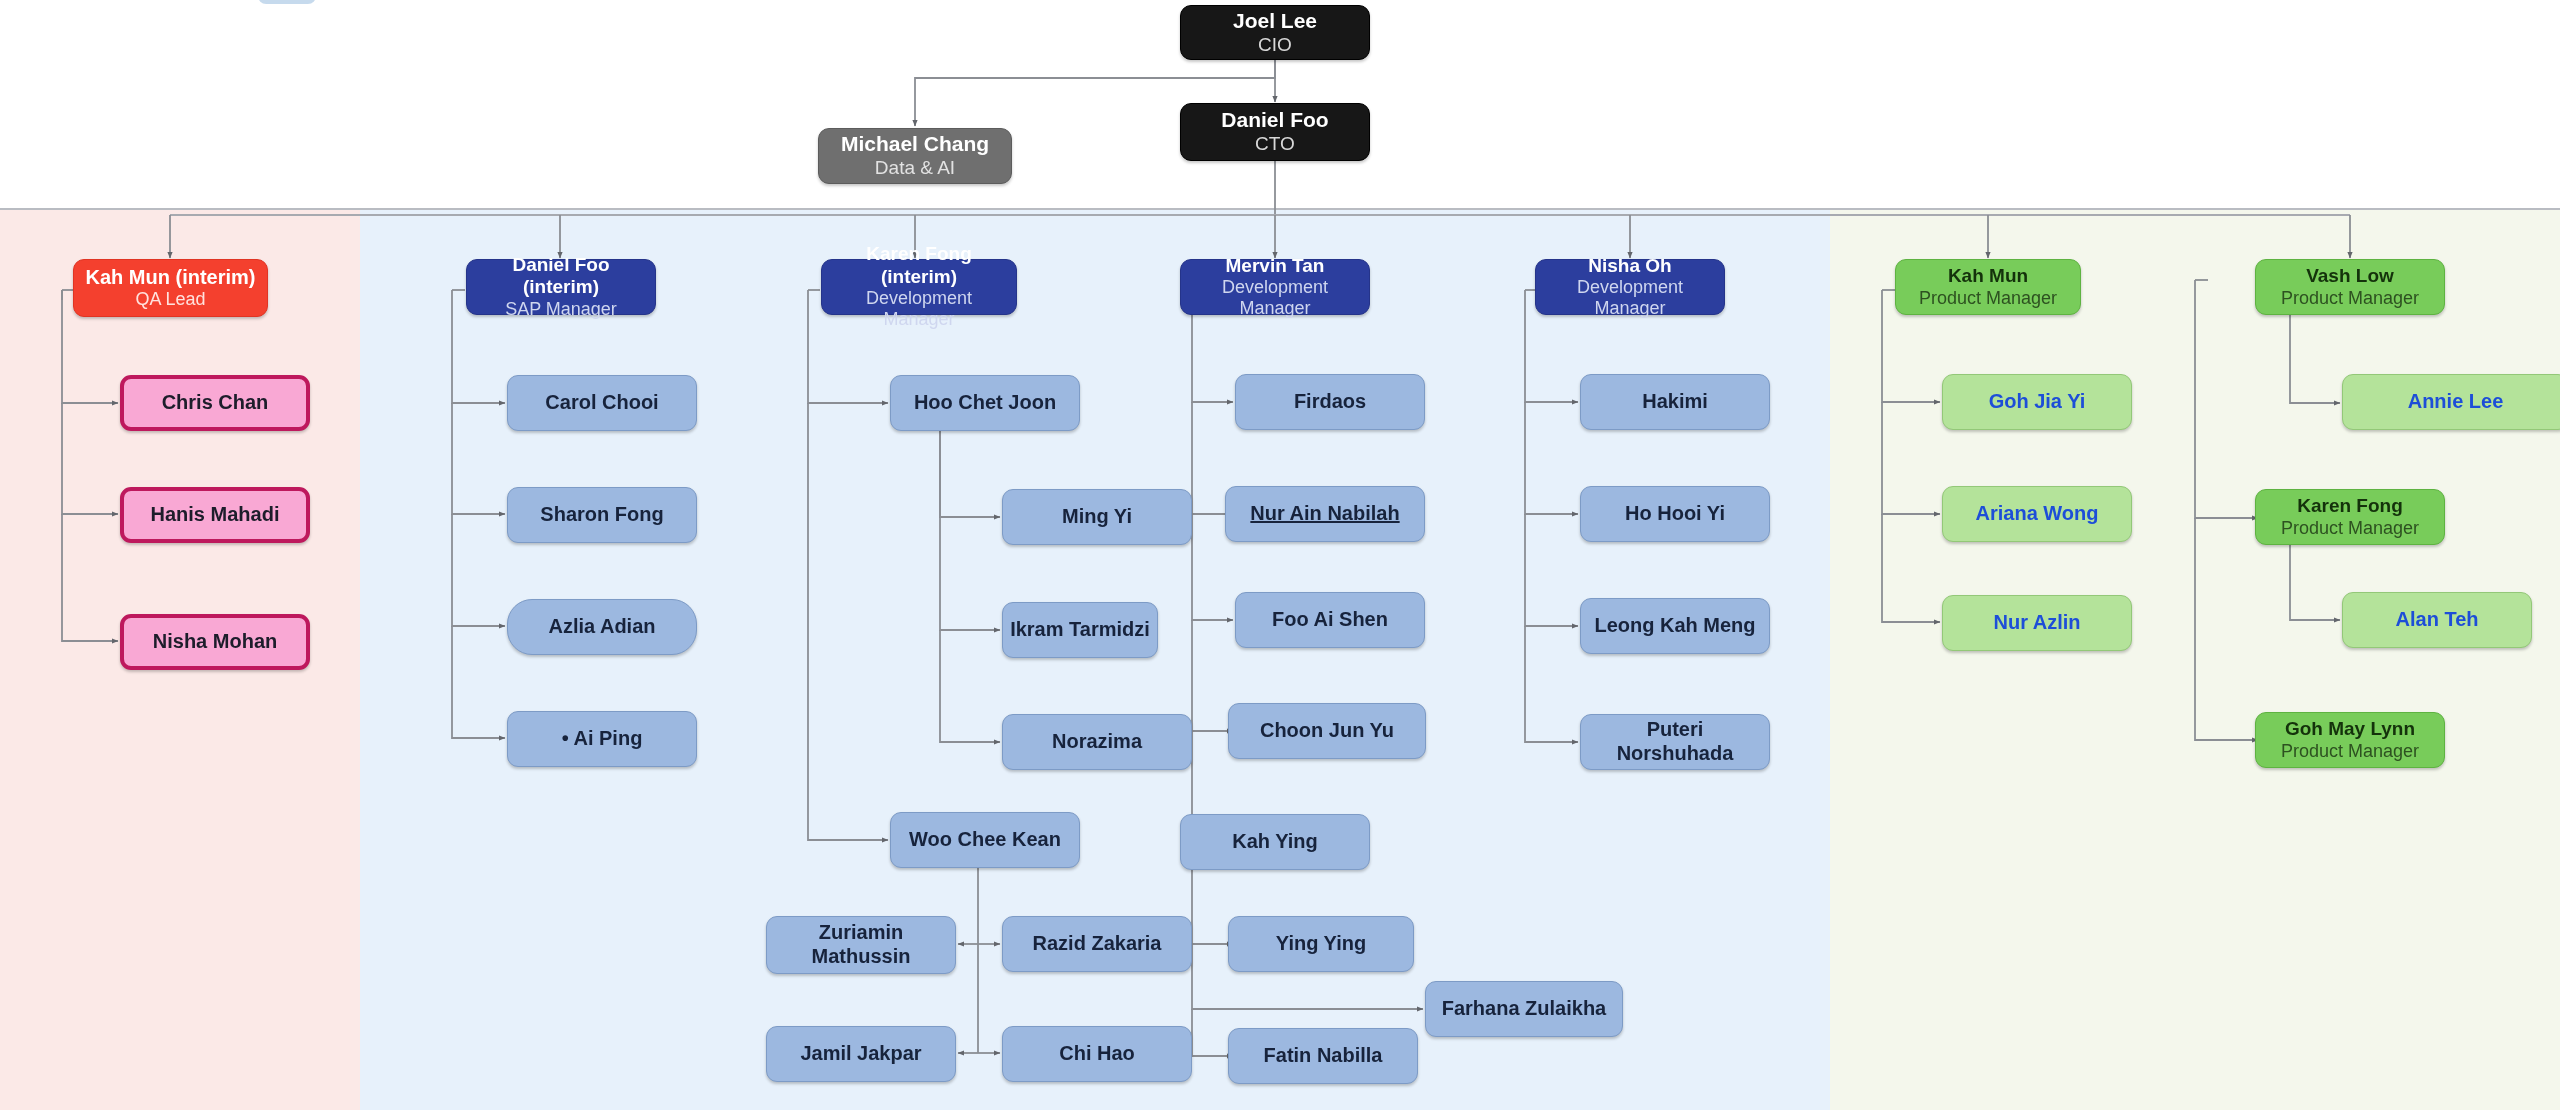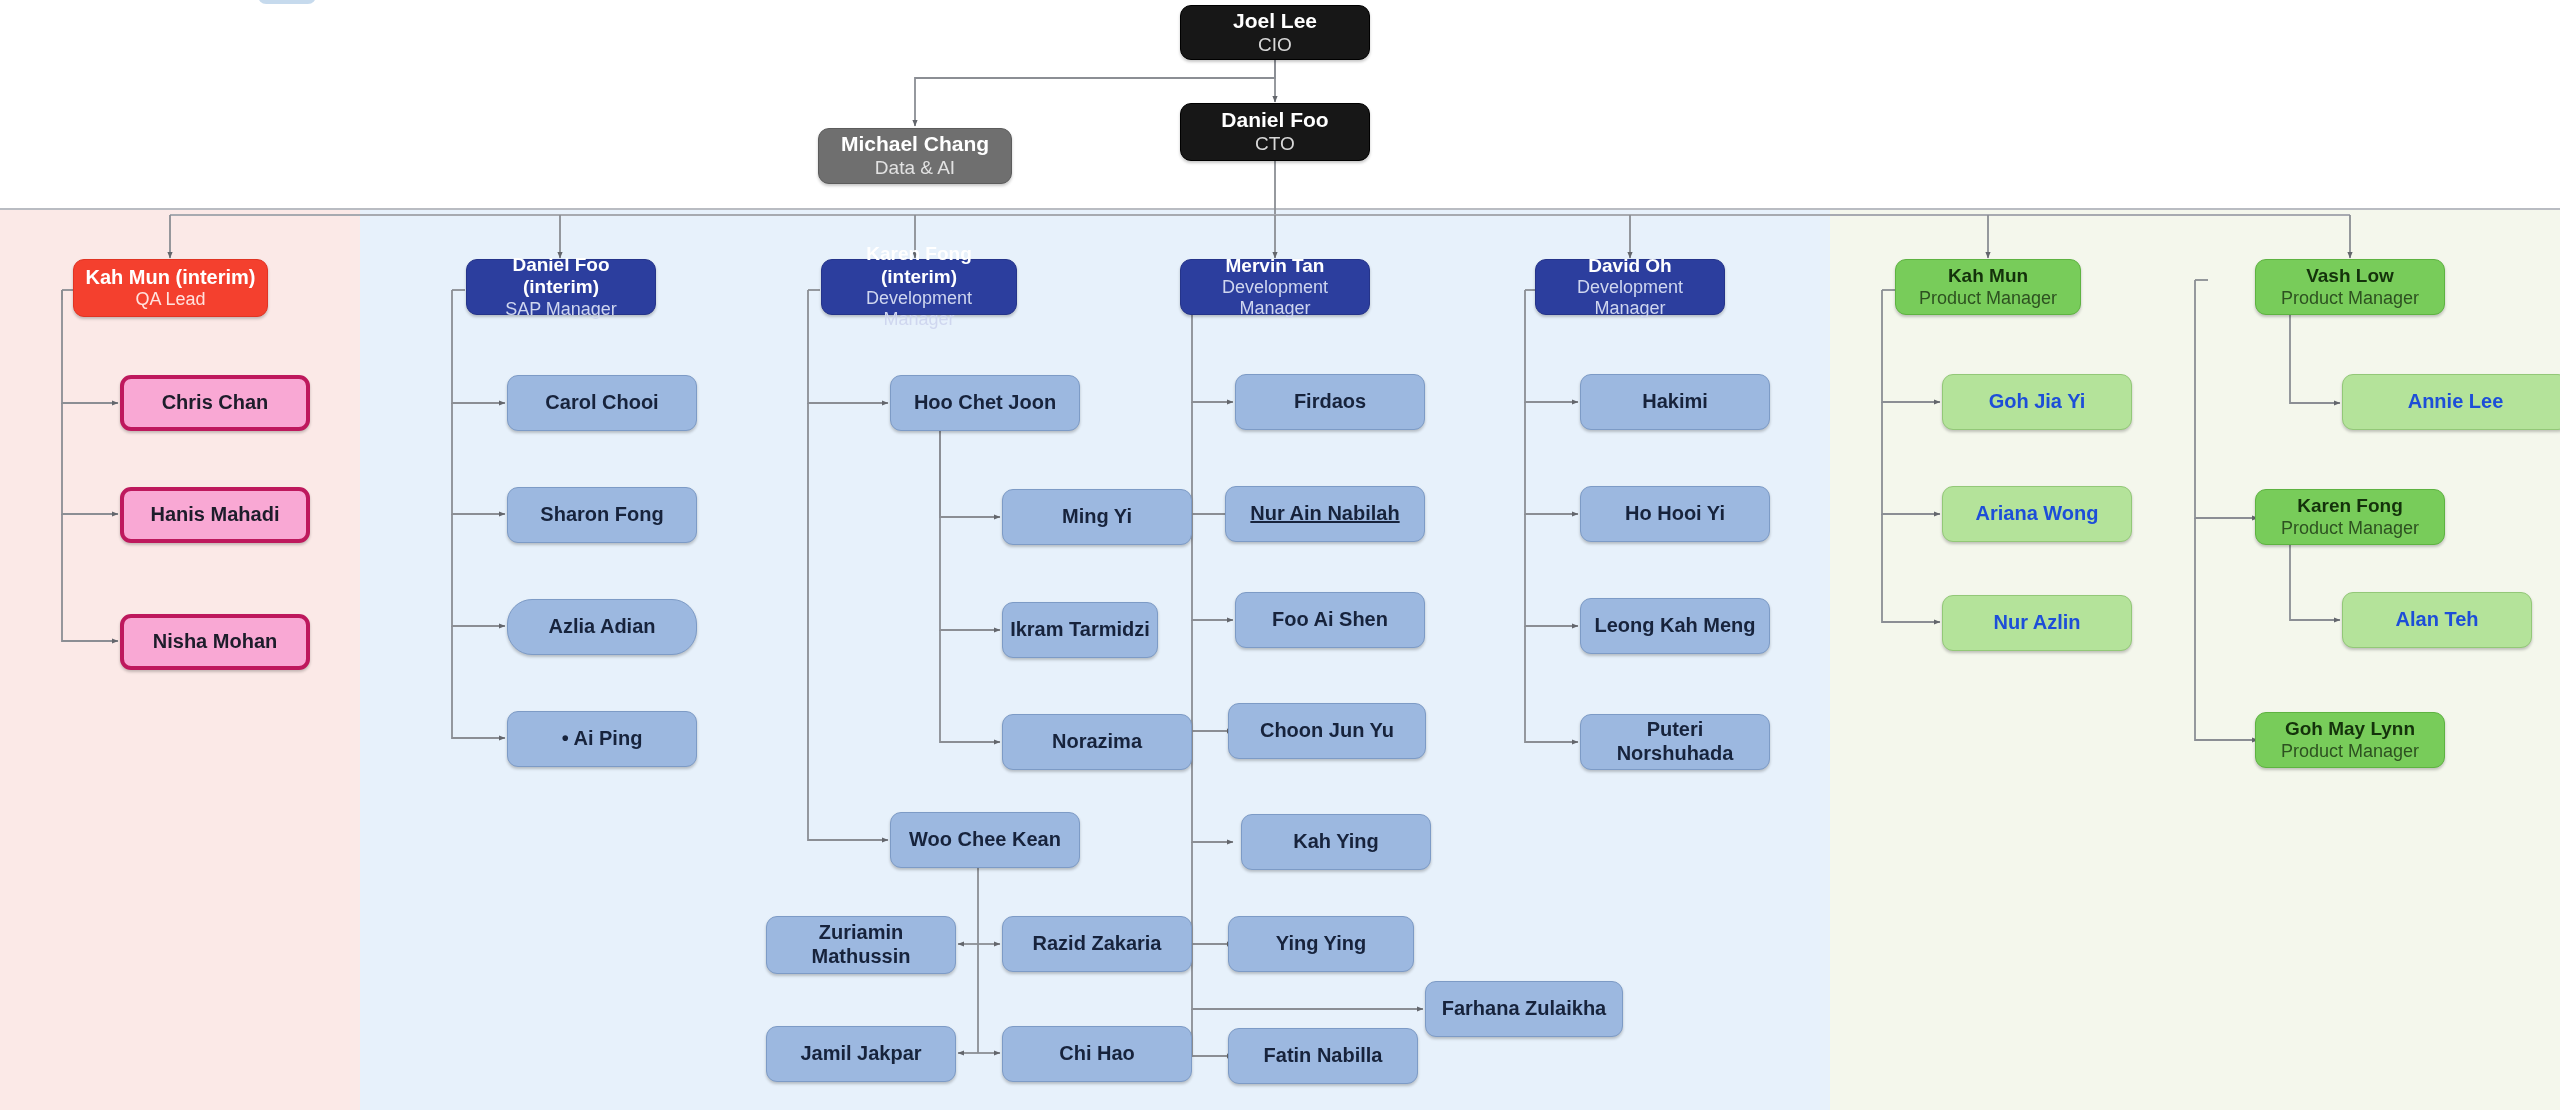--- a/index.html
+++ b/index.html
@@ -250,35 +250,35 @@
   </div>
   <div class="node blue" style="left:1225px;top:486px;width:200px;height:56px;text-decoration:underline;">
     <span class="nm">Nur Ain Nabilah</span>
   </div>
   <div class="node blue" style="left:1235px;top:592px;width:190px;height:56px;">
     <span class="nm">Foo Ai Shen</span>
   </div>
   <div class="node blue" style="left:1228px;top:703px;width:198px;height:56px;">
     <span class="nm">Choon Jun Yu</span>
   </div>
-  <div class="node blue" style="left:1241px;top:814px;width:190px;height:56px;">
+  <div class="node blue" style="left:1180px;top:814px;width:190px;height:56px;">
     <span class="nm">Kah Ying</span>
   </div>
   <div class="node blue" style="left:1228px;top:916px;width:186px;height:56px;">
     <span class="nm">Ying Ying</span>
   </div>
   <div class="node blue" style="left:1425px;top:981px;width:198px;height:56px;">
     <span class="nm">Farhana Zulaikha</span>
   </div>
   <div class="node blue" style="left:1228px;top:1028px;width:190px;height:56px;">
     <span class="nm">Fatin Nabilla</span>
   </div>
 
   <div class="node blue-mgr" style="left:1535px;top:259px;width:190px;height:56px;">
-    <span class="nm">David Oh</span>
+    <span class="nm">Nisha Oh</span>
     <span class="ttl">Development Manager</span>
   </div>
   <div class="node blue" style="left:1580px;top:374px;width:190px;height:56px;">
     <span class="nm">Hakimi</span>
   </div>
   <div class="node blue" style="left:1580px;top:486px;width:190px;height:56px;">
     <span class="nm">Ho Hooi Yi</span>
   </div>
   <div class="node blue" style="left:1580px;top:598px;width:190px;height:56px;">
     <span class="nm">Leong Kah Meng</span>

